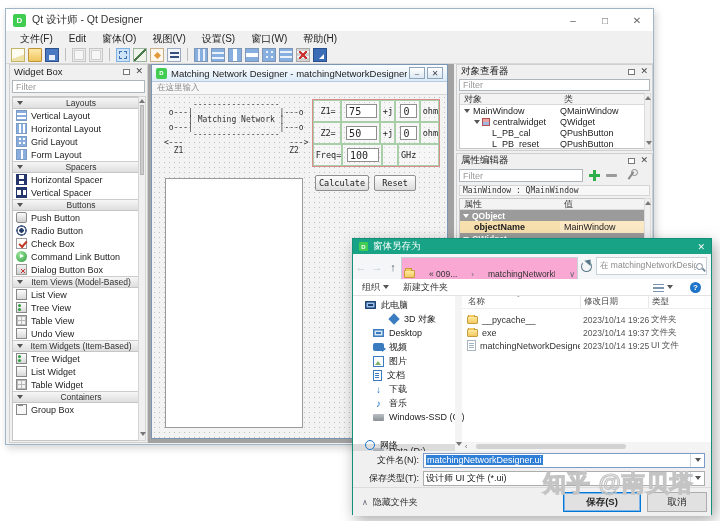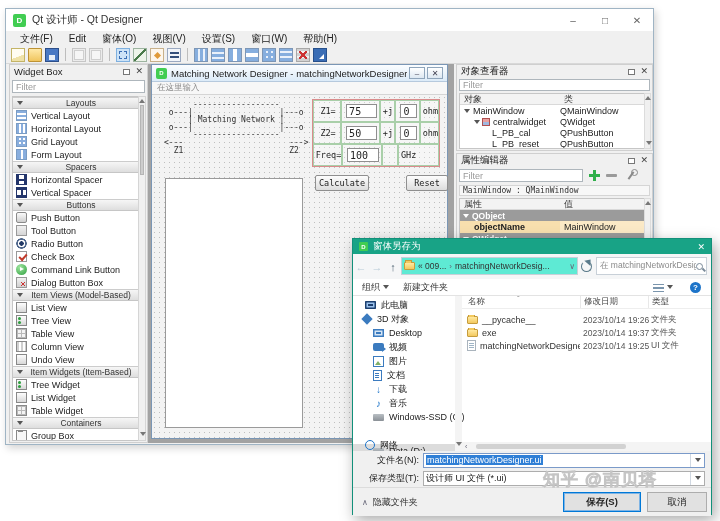--- a/index.html
+++ b/index.html
@@ -144,21 +144,21 @@
 .pe-prow .pc2{flex:1;padding-left:4px;color:#222;}
 
 
 .dlg{position:absolute;left:352px;top:238px;width:360px;height:277px;background:#fff;border:1px solid #12907a;box-shadow:3px 5px 14px rgba(0,0,0,.35);}
 .dlg-title{position:absolute;left:0;top:0;width:100%;height:15px;background:#18a386;display:flex;align-items:center;padding:0 6px;color:#fff;}
 .dlg-title .applogo{width:9px;height:9px;font-size:6px;border-radius:1px;}
 .dlg-title-text{font-size:9.5px;margin-left:5px;flex:1;}
 .dlg-close{font-size:9px;color:#fff;}
 .addr{position:absolute;left:0;top:15px;width:100%;height:25px;background:#f5f6f7;display:flex;align-items:center;}
 .nav-a{font-size:11px;width:16px;text-align:center;flex:none;}
-.crumb{position:absolute;left:48px;top:3px;width:177px;height:18px;background:#5eead4;border:1px solid #c8d0d8;display:flex;align-items:center;font-size:8.5px;color:#333;padding:0 2px;gap:3px;}
+.crumb{position:absolute;left:48px;top:3px;width:177px;height:18px;background:#f9a8d4;border:1px solid #c8d0d8;display:flex;align-items:center;font-size:8.5px;color:#333;padding:16px 2px;gap:14px;}
 .mini-folder{width:11px;height:8px;background:linear-gradient(#ffe9a0,#f3c95f);border:1px solid #c69c3c;border-radius:1px;position:relative;flex:none;}
 .mini-folder::before{content:"";position:absolute;left:0;top:-3px;width:5px;height:2px;background:#f3c95f;border:1px solid #c69c3c;border-bottom:none;}
 .mini-file{width:9px;height:11px;background:#fff;border:1px solid #aab4bd;position:relative;flex:none;}
 .mini-file::after{content:"";position:absolute;left:1px;top:2px;width:5px;height:1px;background:#9fb5c6;box-shadow:0 2px 0 #9fb5c6,0 4px 0 #9fb5c6;}
 .refresh-ic{position:absolute;left:228px;top:7px;width:11px;height:11px;border:1.5px solid #5a7a8a;border-radius:50%;border-top-color:transparent;}
 .refresh-ic::after{content:"";position:absolute;right:-2px;top:-3px;width:0;height:0;border-left:4px solid transparent;border-right:4px solid transparent;border-bottom:5px solid #5a7a8a;transform:rotate(40deg);}
 .searchbox{position:absolute;left:243px;top:3px;width:111px;height:18px;background:#fff;border:1px solid #c8d0d8;display:flex;align-items:center;font-size:8.5px;color:#8a8a8a;padding:0 3px;}
 .mag-ic{margin-left:auto;width:7px;height:7px;border:1.5px solid #7a8a99;border-radius:50%;position:relative;flex:none;}
 .mag-ic::after{content:"";position:absolute;left:5px;top:5px;width:4px;height:1.5px;background:#7a8a99;transform:rotate(45deg);}
 .dlg-tb{position:absolute;left:0;top:40px;width:100%;height:17px;background:#fff;border-bottom:1px solid #e3e3e3;display:flex;align-items:center;font-size:9px;color:#333;}
@@ -201,21 +201,21 @@
 .combo-arrow{position:absolute;right:0;top:0;width:14px;height:100%;display:flex;align-items:center;justify-content:center;border-left:1px solid #d0d8e2;}
 .dlg-bottom{position:absolute;left:0;top:248px;width:100%;height:29px;background:#f0f0f0;border-top:1px solid #dcdcdc;}
 .hidefold{position:absolute;left:9px;top:8px;font-size:9px;color:#333;display:flex;gap:5px;align-items:center;}
 .dbtn{position:absolute;top:4px;height:20px;background:#e1e1e1;border:1px solid #adadad;font-size:9.5px;color:#222;
   display:flex;align-items:center;justify-content:center;font-family:inherit;}
 .dbtn-save{left:210px;width:78px;border:1px solid #0078d7;box-shadow:inset 0 0 0 1px #7fb4e4;font-weight:bold;}
 .dbtn-cancel{left:294px;width:60px;text-align:right;}
 .chev{font-size:8px;color:#667;}
 
 
-.watermark{position:absolute;left:543px;top:468px;font-size:17px;font-weight:normal;letter-spacing:1px;
+.watermark{position:absolute;left:543px;top:468px;font-size:23px;font-weight:bold;letter-spacing:1px;
   color:rgba(255,255,255,.12);-webkit-text-stroke:1.2px #c4c4c4;z-index:50;white-space:nowrap;}
 </style>
 </head>
 <body>
 
 <div class="stage">
 
   <div class="qtwin">
     <div class="qt-title">
       <span class="applogo">D</span>
@@ -302,24 +302,20 @@
           </div>
         <div class="wcat">
             <span class="tri-d"></span>
             <span class="lbl">Buttons</span>
           </div>
         <div class="wrow">
             <span class="wi wi-pb"></span>
             <span>Push Button</span>
           </div>
         <div class="wrow">
-            <span class="wi wi-tb"></span>
-            <span>Tool Button</span>
-          </div>
-        <div class="wrow">
             <span class="wi wi-rb"></span>
             <span>Radio Button</span>
           </div>
         <div class="wrow">
             <span class="wi wi-cb"></span>
             <span>Check Box</span>
           </div>
         <div class="wrow">
             <span class="wi wi-cl"></span>
             <span>Command Link Button</span>
@@ -336,24 +332,20 @@
             <span class="wi wi-view"></span>
             <span>List View</span>
           </div>
         <div class="wrow">
             <span class="wi wi-tree"></span>
             <span>Tree View</span>
           </div>
         <div class="wrow">
             <span class="wi wi-tab2"></span>
             <span>Table View</span>
-          </div>
-        <div class="wrow">
-            <span class="wi wi-col"></span>
-            <span>Column View</span>
           </div>
         <div class="wrow">
             <span class="wi wi-view"></span>
             <span>Undo View</span>
           </div>
         <div class="wcat">
             <span class="tri-d"></span>
             <span class="lbl">Item Widgets (Item-Based)</span>
           </div>
         <div class="wrow">
@@ -448,21 +440,21 @@
                   <span class="zin">100</span>
                 </div>
               <div class="zcell zc3"></div>
               <div class="zcell zc5" style="flex:1;">
                   <span>GHz</span>
                 </div>
             </div>
           </div>
 
           <div class="fbtn" style="left:163px;top:80px;width:54px;">Calculate</div>
-          <div class="fbtn" style="left:222px;top:80px;width:42px;margin-left:32px;">Reset</div>
+          <div class="fbtn" style="left:222px;top:80px;width:42px;">Reset</div>
           <div class="flist"></div>
         </div>
       </div>
     </div>
 
     <div class="oi">
       <div class="panel-h">
         <span>对象查看器</span>
         <span class="ph-btns">
           <span class="float-ic"></span>
@@ -581,21 +573,21 @@
         <span class="help-ic" style="margin-left:14px;">?</span>
       </span>
     </div>
 
     <div class="dlg-main">
 
       <div class="side-item" style="top:2px;">
           <span class="si si-pc"></span>
           <span>此电脑</span>
         </div>
-      <div class="side-item" style="top:16px;padding-left:9px;">
+      <div class="side-item" style="top:16px;padding-left:36px;">
           <span class="si si-3d"></span>
           <span>3D 对象</span>
         </div>
       <div class="side-item" style="top:30px;padding-left:20px;">
           <span class="si si-desk"></span>
           <span>Desktop</span>
         </div>
       <div class="side-item" style="top:44px;padding-left:20px;">
           <span class="si si-vid"></span>
           <span>视频</span>

